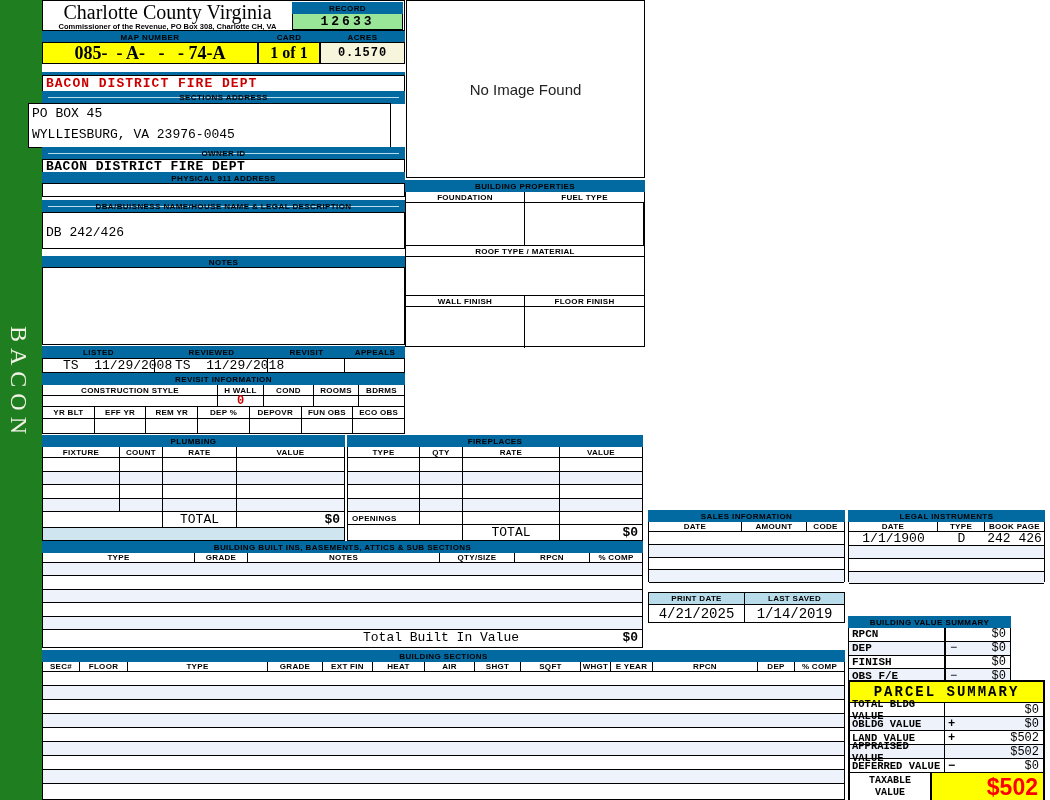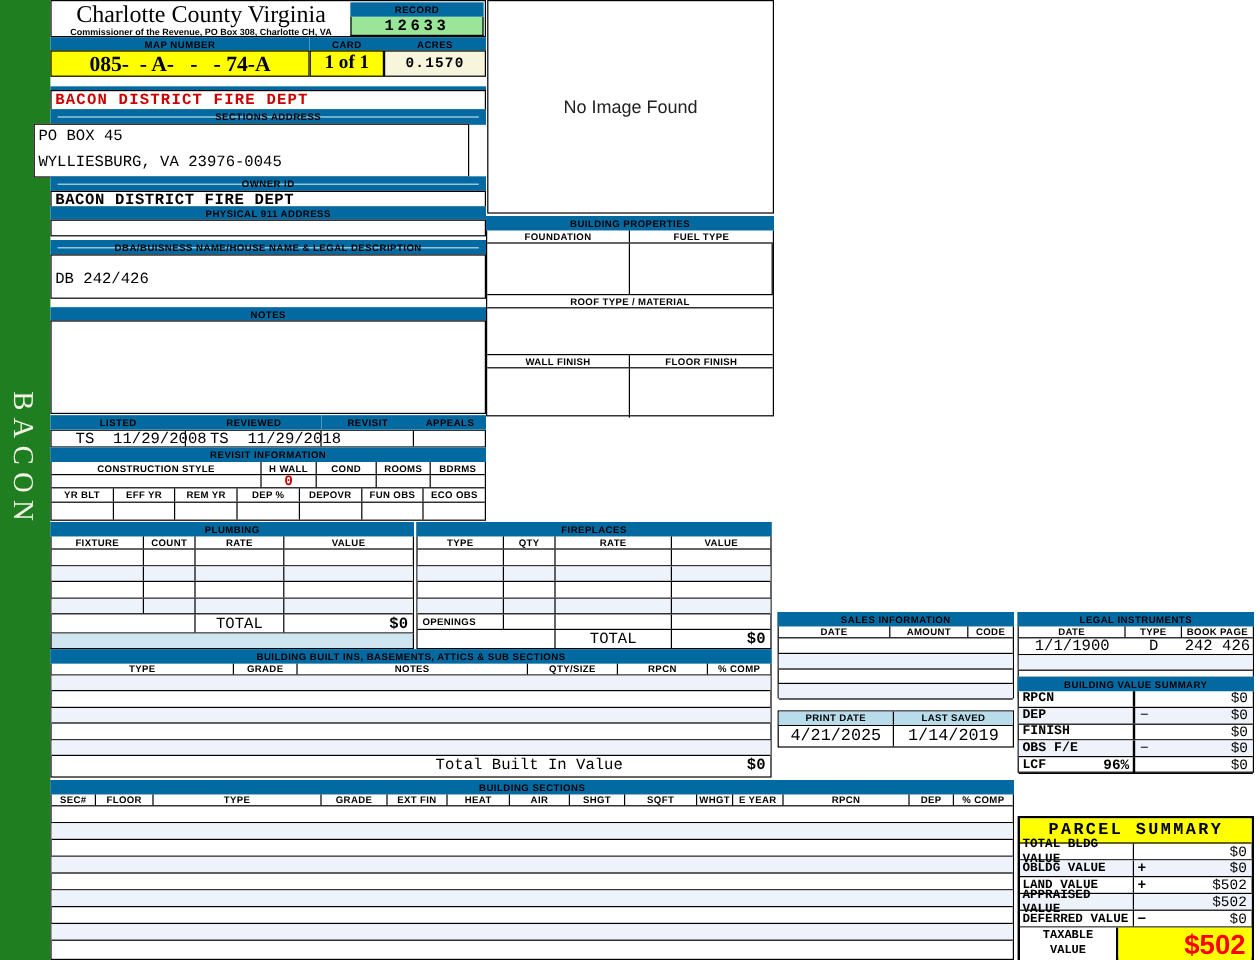--- a/index.html
+++ b/index.html
@@ -92,21 +92,21 @@
   .s-row{height:12.75px;border-bottom:1px solid #000}
   #legalinstr{left:848px;top:510px;width:197px;height:72px}
   #li-data{height:14px;border-bottom:1px solid #000;font-size:13px}
   #li-data span{display:flex;align-items:center;justify-content:center}
 
   #meta{left:648px;top:592px;width:197px;height:31px}
   #meta-hdr{height:12px}
   #meta-val{height:17px;font-size:14px}
   #meta-val .vcell{display:flex;align-items:center;justify-content:center}
 
-  #bvs{left:848px;top:564px;width:197px;height:80px}
+  #bvs{left:848px;top:616px;width:163px;height:80px}
   #bvs .bar{height:11px;margin:-1px -1px 0 -1px}
   .bvs-row{height:13.8px;border-bottom:1px solid #000;display:flex}
   .bvs-label{width:95px;display:flex;align-items:center;justify-content:space-between;padding:0 3px;font-weight:bold;font-size:11px}
   .bvs-valcell{flex:1;border-left:2px solid #000;display:flex;align-items:center;justify-content:space-between;padding:0 4px;font-size:12px}
 
   #sections{left:42px;top:650px;width:803px;height:150px}
   #sections .bar{height:11px;margin:-1px -1px 0 -1px}
   .sec-chrow{height:10px}
   .sec-row{height:14px;border-bottom:1px solid #000}
   #sections-footer{height:17px;display:flex;align-items:center;font-size:13px}

